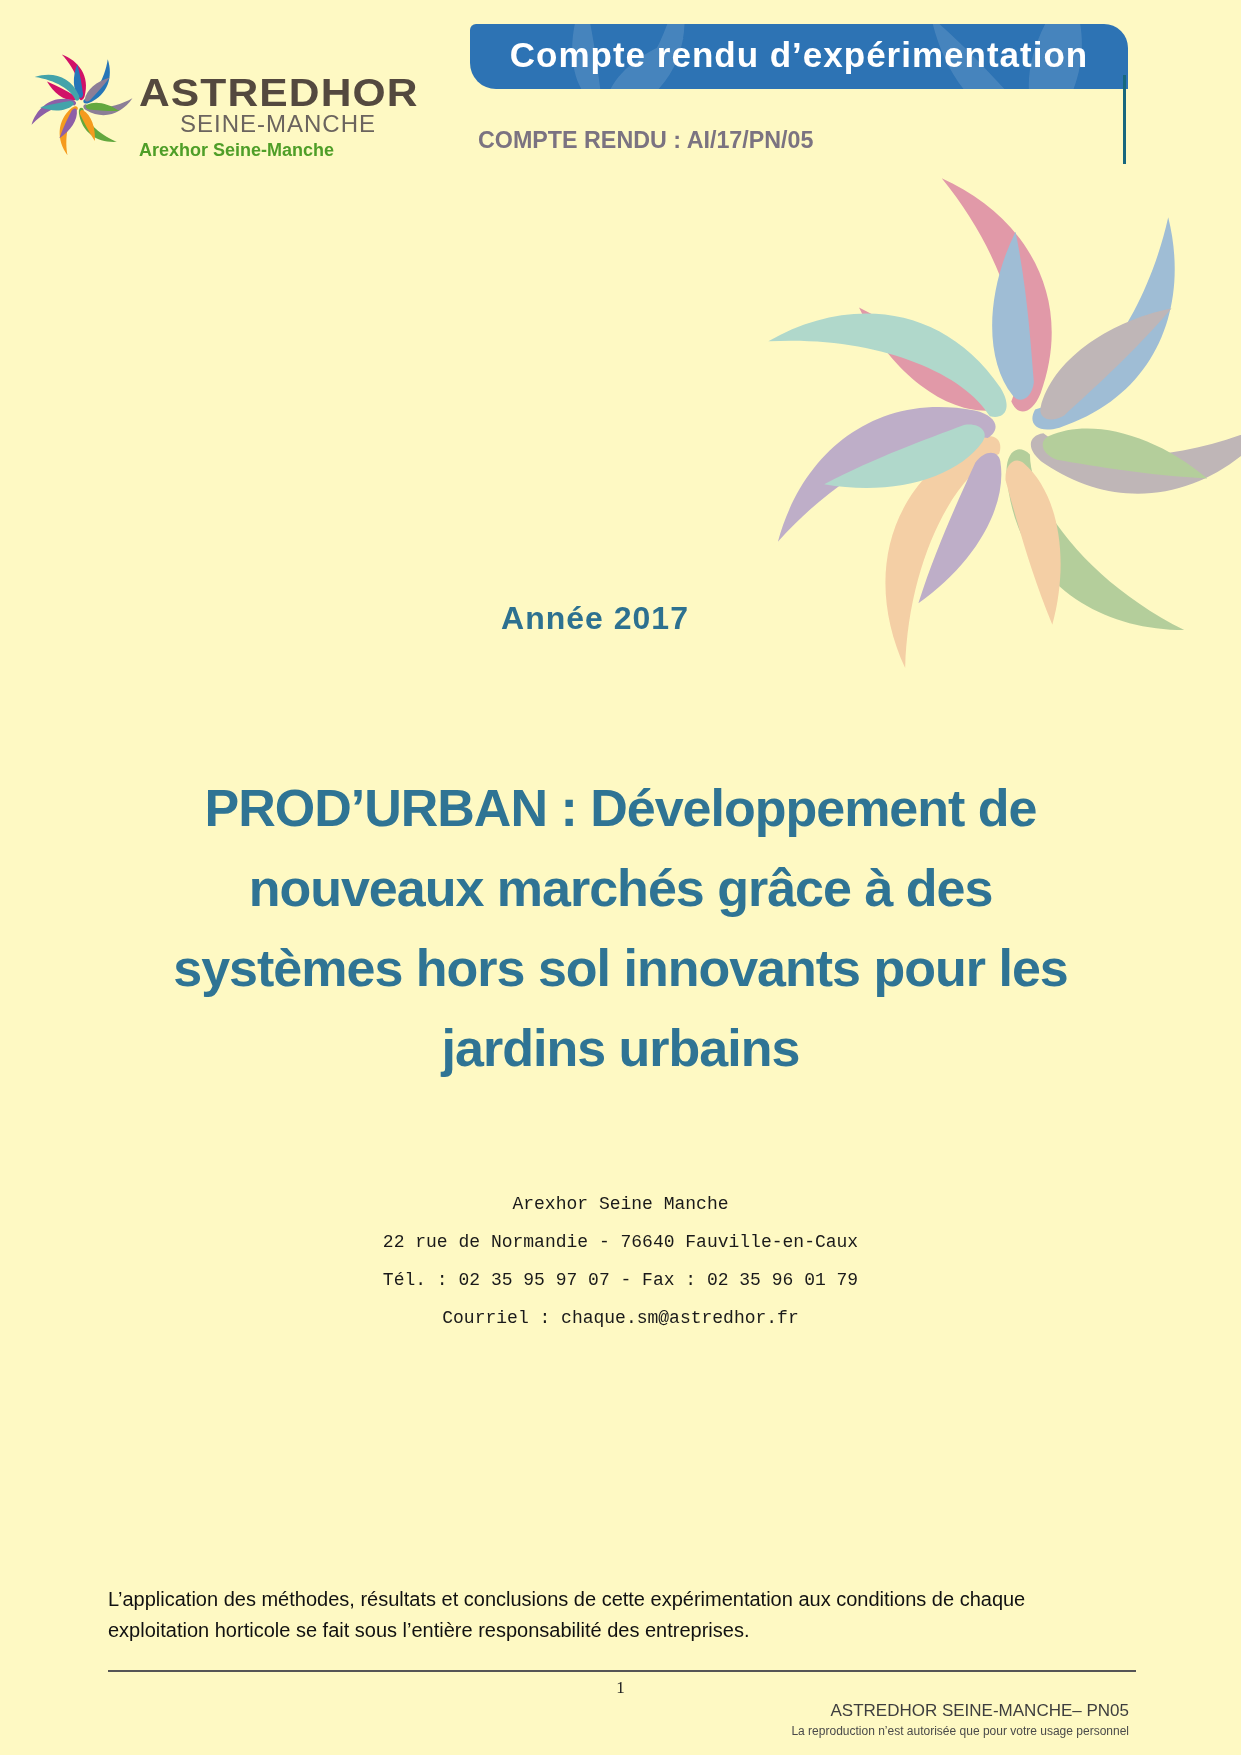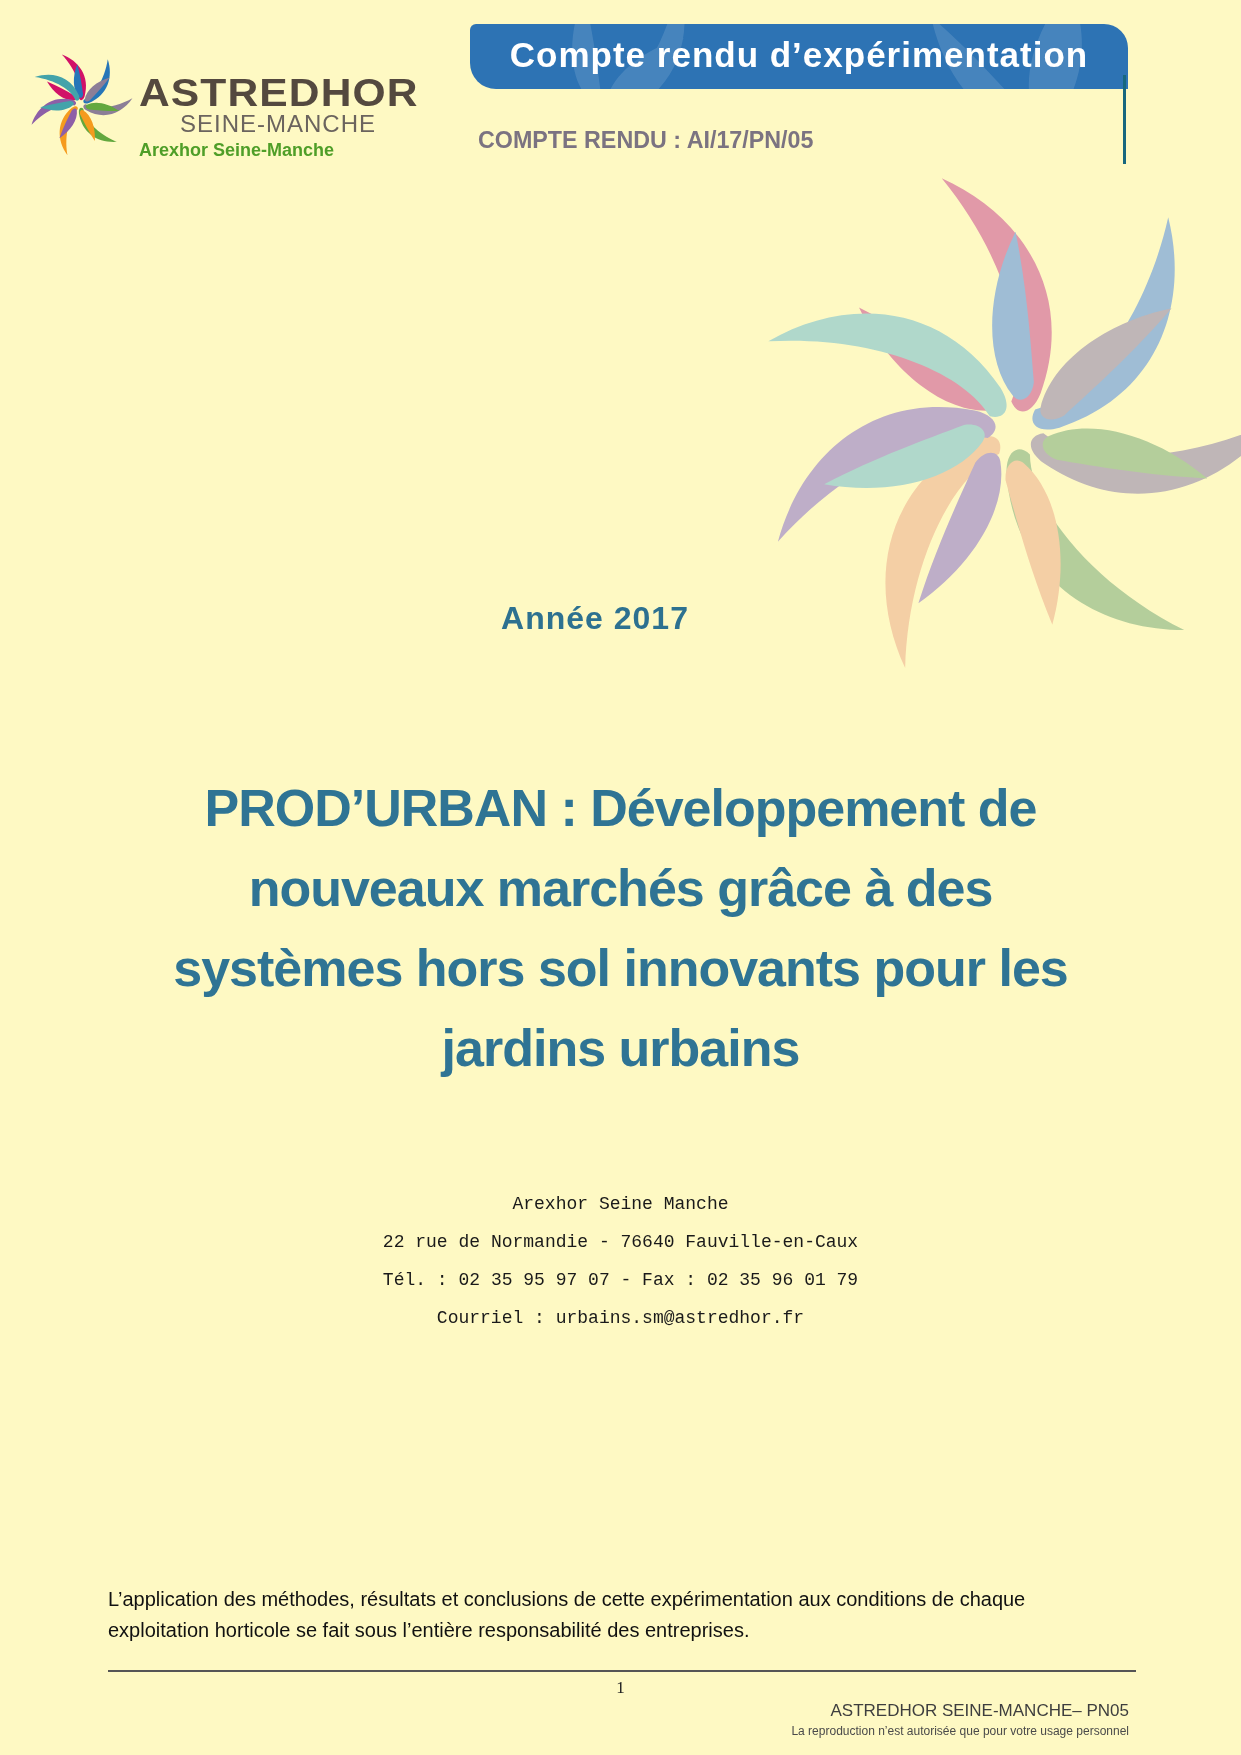--- a/index.html
+++ b/index.html
@@ -151,21 +151,21 @@
     <div>PROD’URBAN : Développement de</div>
     <div>nouveaux marchés grâce à des</div>
     <div>systèmes hors sol innovants pour les</div>
     <div>jardins urbains</div>
   </div>
 
   <div id="contact">
     <div>Arexhor Seine Manche</div>
     <div>22 rue de Normandie - 76640 Fauville-en-Caux</div>
     <div>Tél. : 02 35 95 97 07 - Fax : 02 35 96 01 79</div>
-    <div>Courriel : urbains.sm@astredhor.fr</div>
+    <div>Courriel : chaque.sm@astredhor.fr</div>
   </div>
 
   <div id="disclaimer">L’application des méthodes, résultats et conclusions de cette expérimentation aux conditions de chaque exploitation horticole se fait sous l’entière responsabilité des entreprises.</div>
 
   <div id="footer-rule"></div>
   <div id="page-number">1</div>
   <div id="footer-right">
     <div class="org-line">ASTREDHOR SEINE-MANCHE– PN05</div>
     <div class="copyright-line">La reproduction n’est autorisée que pour votre usage personnel</div>
   </div>

